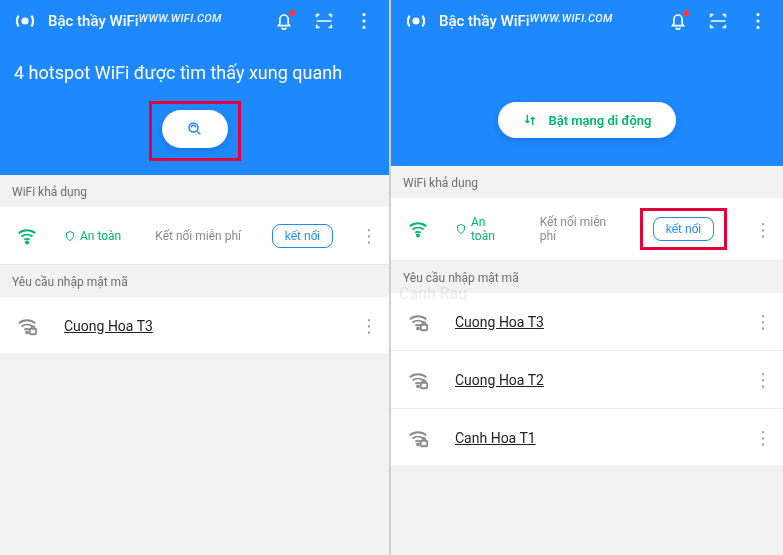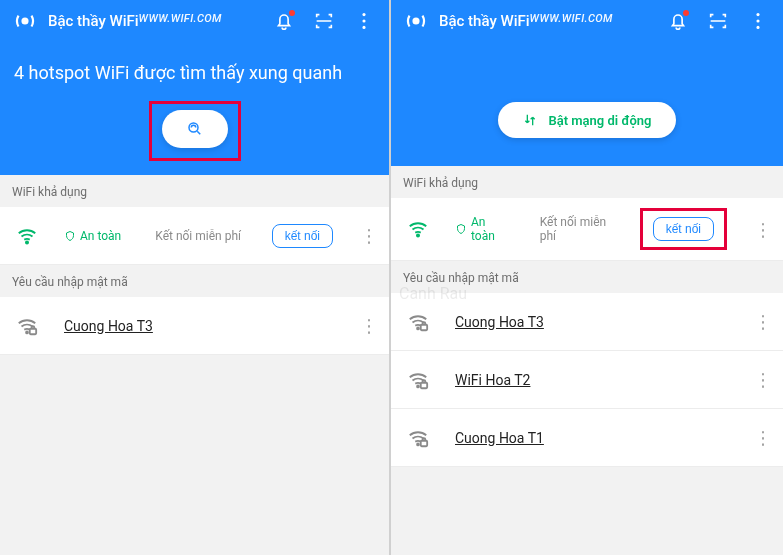--- a/index.html
+++ b/index.html
@@ -335,34 +335,34 @@
       <svg width="22" height="22" viewBox="0 0 24 24" fill="none" stroke="#8a8a8a" stroke-width="2">
         <path d="M3 9a14 14 0 0 1 18 0"></path>
             <path d="M6 12.5a10 10 0 0 1 12 0"></path>
             <path d="M9 16a6 6 0 0 1 6 0"></path>
         <circle cx="12" cy="19" r="1" fill="#8a8a8a"></circle>
         <rect x="15" y="15" width="7" height="6" rx="1" fill="#fff" stroke="#8a8a8a"></rect>
         <path d="M17 15v-1.2a1.5 1.5 0 0 1 3 0V15" stroke="#8a8a8a"></path>
       </svg>
     </span>
     <div class="body">
-          <div class="net-name">WiFi Hoa T2</div>
+          <div class="net-name">Cuong Hoa T2</div>
         </div>
     <span class="kebab">⋮</span>
   </div>
   <div class="row">
     <span class="wifi-ico">
       <svg width="22" height="22" viewBox="0 0 24 24" fill="none" stroke="#8a8a8a" stroke-width="2">
         <path d="M3 9a14 14 0 0 1 18 0"></path>
             <path d="M6 12.5a10 10 0 0 1 12 0"></path>
             <path d="M9 16a6 6 0 0 1 6 0"></path>
         <circle cx="12" cy="19" r="1" fill="#8a8a8a"></circle>
         <rect x="15" y="15" width="7" height="6" rx="1" fill="#fff" stroke="#8a8a8a"></rect>
         <path d="M17 15v-1.2a1.5 1.5 0 0 1 3 0V15" stroke="#8a8a8a"></path>
       </svg>
     </span>
     <div class="body">
-          <div class="net-name">Cuong Hoa T1</div>
+          <div class="net-name">Canh Hoa T1</div>
         </div>
     <span class="kebab">⋮</span>
   </div>
     </div>
 </div>
 
 </body></html>

